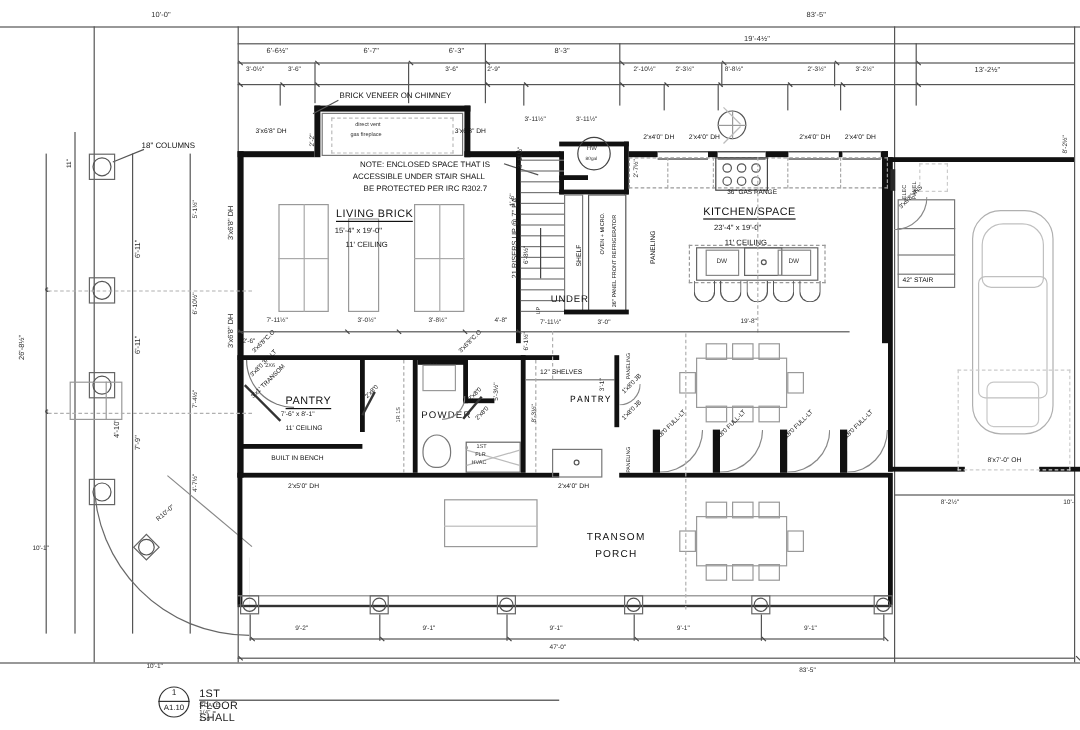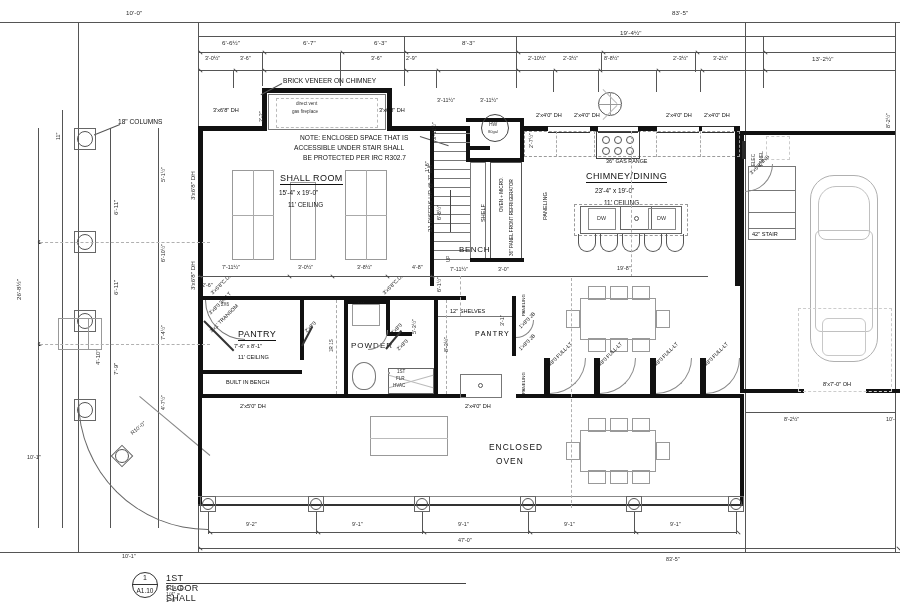--- a/index.html
+++ b/index.html
@@ -189,21 +189,21 @@
   <div class="t dimv" style="left:190px;top:290px;">3'x6'8" DH</div>
 
   <div class="boxl" style="left:232px;top:170px;width:42px;height:90px;"></div>
   <div class="ln hln" style="left:232px;top:215px;width:42px;background:#aaa;"></div>
   <div class="ln vln" style="left:253px;top:170px;height:90px;background:#aaa;"></div>
   <div class="boxl" style="left:290px;top:182px;width:26px;height:78px;"></div>
   <div class="boxl" style="left:345px;top:170px;width:42px;height:90px;"></div>
   <div class="ln hln" style="left:345px;top:215px;width:42px;background:#aaa;"></div>
   <div class="ln vln" style="left:366px;top:170px;height:90px;background:#aaa;"></div>
 
-  <div class="t rmname" style="left:280px;top:174px;">SHALL ROOM</div>
+  <div class="t rmname" style="left:280px;top:174px;">LIVING BRICK</div>
   <div class="t rmsub" style="left:279px;top:190px;">15'-4" x 19'-0"</div>
   <div class="t rmsub" style="left:288px;top:202px;">11' CEILING</div>
 
   <div class="t note" style="left:300px;top:135px;">NOTE: ENCLOSED SPACE THAT IS</div>
   <div class="t note" style="left:294px;top:145px;">ACCESSIBLE UNDER STAIR SHALL</div>
   <div class="t note" style="left:303px;top:155px;">BE PROTECTED PER IRC R302.7</div>
   <div class="ln hln" style="left:420px;top:136px;width:30px;transform:rotate(18deg);transform-origin:left center;"></div>
 
   <div class="wall" style="left:430px;top:126px;width:4px;height:160px;"></div>
   <div class="wall" style="left:466px;top:126px;width:4px;height:20px;"></div>
@@ -246,21 +246,21 @@
 
   <div class="box" style="left:470px;top:162px;width:16px;height:98px;border-color:#777;"></div>
   <div class="t lblv" style="left:481px;top:222px;">SHELF</div>
   <div class="box" style="left:490px;top:162px;width:32px;height:98px;border-color:#555;"></div>
   <div class="t lblv" style="left:510px;top:256px;font-size:4.6px;">36" PANEL FRONT REFRIGERATOR</div>
   <div class="t lblv" style="left:500px;top:212px;font-size:4.6px;">OVEN + MICRO.</div>
   <div class="wall" style="left:470px;top:258px;width:54px;height:4px;"></div>
 
   <div class="t lblv" style="left:543px;top:220px;">PANELING</div>
 
-  <div class="t rmbig" style="left:459px;top:246px;font-size:8px;letter-spacing:.6px;">BENCH</div>
+  <div class="t rmbig" style="left:459px;top:246px;font-size:8px;letter-spacing:.6px;">UNDER</div>
   <div class="t dim5" style="left:450px;top:267px;">7'-11½"</div>
   <div class="t dim5" style="left:498px;top:267px;">3'-0"</div>
 
   <div class="wall" style="left:524px;top:126px;width:216px;height:5px;"></div>
   <div class="wall" style="left:735px;top:126px;width:5px;height:160px;"></div>
 
   <div style="position:absolute;left:548px;top:126px;width:42px;height:5px;background:#fff;border-top:1px solid #333;border-bottom:1px solid #333;"></div>
   <div style="position:absolute;left:598px;top:126px;width:40px;height:5px;background:#fff;border-top:1px solid #333;border-bottom:1px solid #333;"></div>
   <div style="position:absolute;left:657px;top:126px;width:42px;height:5px;background:#fff;border-top:1px solid #333;border-bottom:1px solid #333;"></div>
   <div style="position:absolute;left:702px;top:126px;width:32px;height:5px;background:#fff;border-top:1px solid #333;border-bottom:1px solid #333;"></div>
@@ -284,21 +284,21 @@
 
   <div class="box" style="left:596px;top:131px;width:44px;height:28px;border-color:#444;"></div>
   <div class="circ" style="left:602px;top:136px;width:8px;height:8px;"></div>
   <div class="circ" style="left:614px;top:136px;width:8px;height:8px;"></div>
   <div class="circ" style="left:626px;top:136px;width:8px;height:8px;"></div>
   <div class="circ" style="left:602px;top:147px;width:8px;height:8px;"></div>
   <div class="circ" style="left:614px;top:147px;width:8px;height:8px;"></div>
   <div class="circ" style="left:626px;top:147px;width:8px;height:8px;"></div>
   <div class="t lbl" style="left:606px;top:159px;font-size:5.4px;">36" GAS RANGE</div>
 
-  <div class="t rmname" style="left:586px;top:172px;">CHIMNEY/DINING</div>
+  <div class="t rmname" style="left:586px;top:172px;">KITCHEN/SPACE</div>
   <div class="t rmsub" style="left:595px;top:188px;">23'-4" x 19'-0"</div>
   <div class="t rmsub" style="left:604px;top:200px;">11' CEILING</div>
 
   <div class="dash" style="left:574px;top:204px;width:114px;height:32px;"></div>
   <div class="box" style="left:580px;top:206px;width:102px;height:28px;border-color:#666;"></div>
   <div class="box" style="left:588px;top:208px;width:28px;height:22px;border-color:#888;"></div>
   <div class="t tiny" style="left:597px;top:216px;font-size:5.4px;">DW</div>
   <div class="box" style="left:620px;top:206px;width:32px;height:24px;border-color:#666;"></div>
   <div class="circ" style="left:634px;top:216px;width:5px;height:5px;"></div>
   <div class="box" style="left:648px;top:208px;width:28px;height:22px;border-color:#888;"></div>
@@ -441,22 +441,22 @@
   <div class="t lbld" style="left:545px;top:366px;">3'x8'0 FULL-LT</div>
   <div class="t lbld" style="left:595px;top:366px;">3'x8'0 FULL-LT</div>
   <div class="t lbld" style="left:651px;top:366px;">3'x8'0 FULL-LT</div>
   <div class="t lbld" style="left:701px;top:366px;">3'x8'0 FULL-LT</div>
 
   <div class="wall" style="left:198px;top:394px;width:4px;height:110px;"></div>
   <div class="ln hln" style="left:198px;top:504px;width:545px;background:#333;height:2px;"></div>
   <div class="ln hln" style="left:198px;top:496px;width:545px;background:#888;"></div>
   <div class="wall" style="left:740px;top:394px;width:4px;height:110px;"></div>
 
-  <div class="t rmbig" style="left:489px;top:443px;font-size:8.4px;">ENCLOSED</div>
-  <div class="t rmbig" style="left:496px;top:457px;font-size:8.4px;">OVEN</div>
+  <div class="t rmbig" style="left:489px;top:443px;font-size:8.4px;">TRANSOM</div>
+  <div class="t rmbig" style="left:496px;top:457px;font-size:8.4px;">PORCH</div>
   <div class="t lbl" style="left:465px;top:404px;">2'x4'0" DH</div>
 
   <div class="boxl" style="left:580px;top:430px;width:76px;height:42px;"></div>
   <div class="boxl" style="left:588px;top:418px;width:18px;height:14px;"></div>
   <div class="boxl" style="left:610px;top:418px;width:18px;height:14px;"></div>
   <div class="boxl" style="left:632px;top:418px;width:18px;height:14px;"></div>
   <div class="boxl" style="left:588px;top:470px;width:18px;height:14px;"></div>
   <div class="boxl" style="left:610px;top:470px;width:18px;height:14px;"></div>
   <div class="boxl" style="left:632px;top:470px;width:18px;height:14px;"></div>
   <div class="boxl" style="left:566px;top:442px;width:14px;height:18px;"></div>

